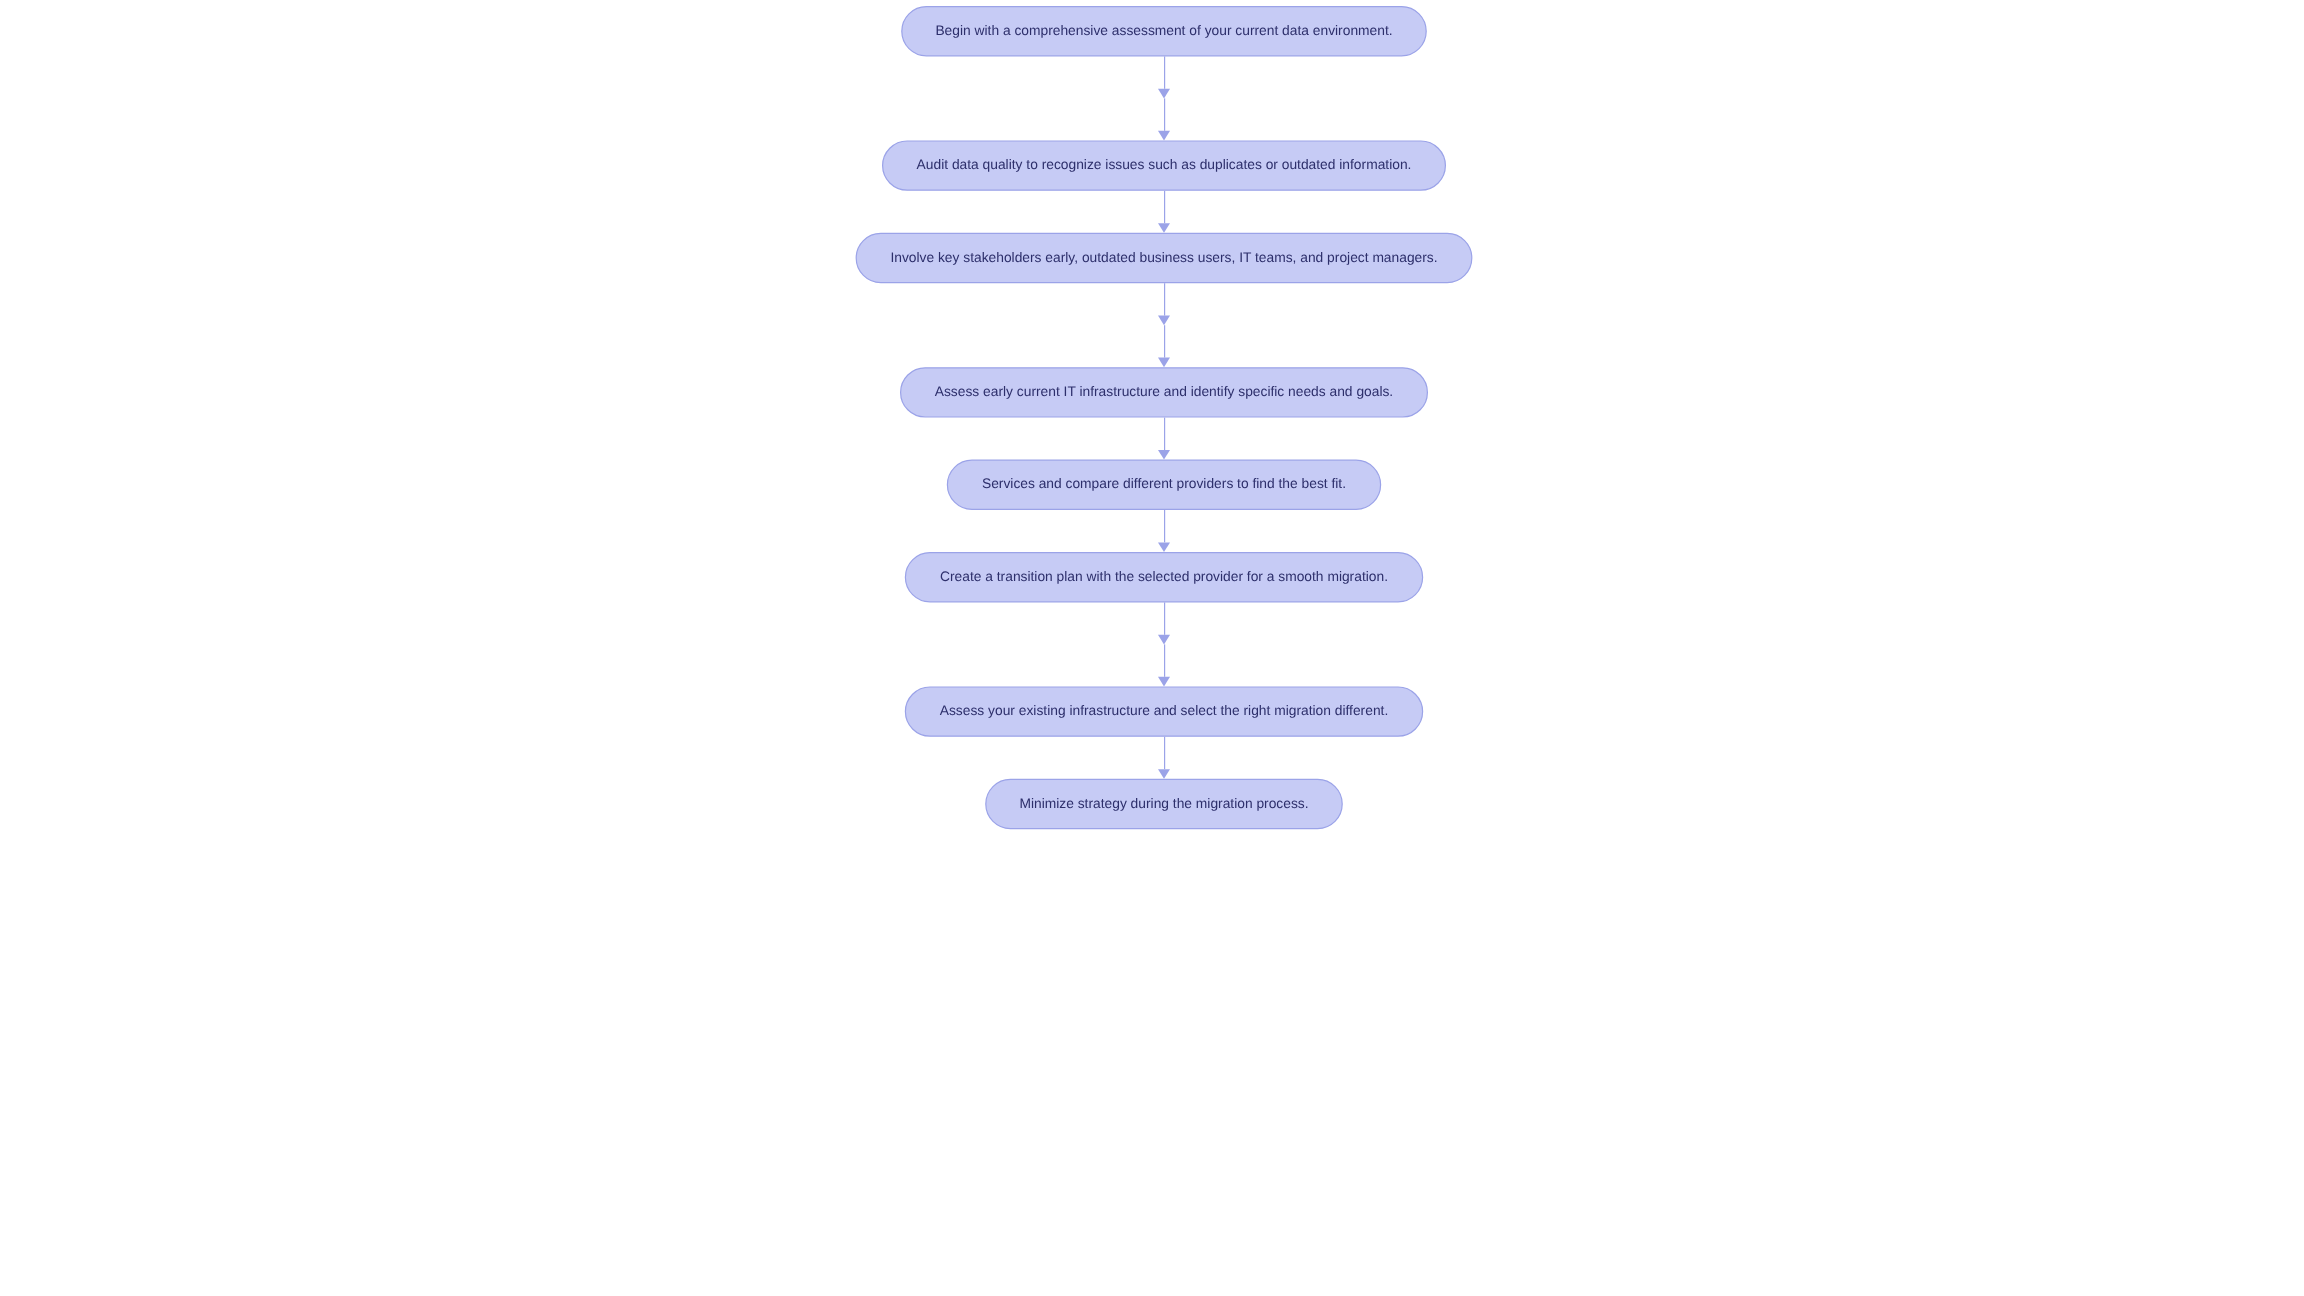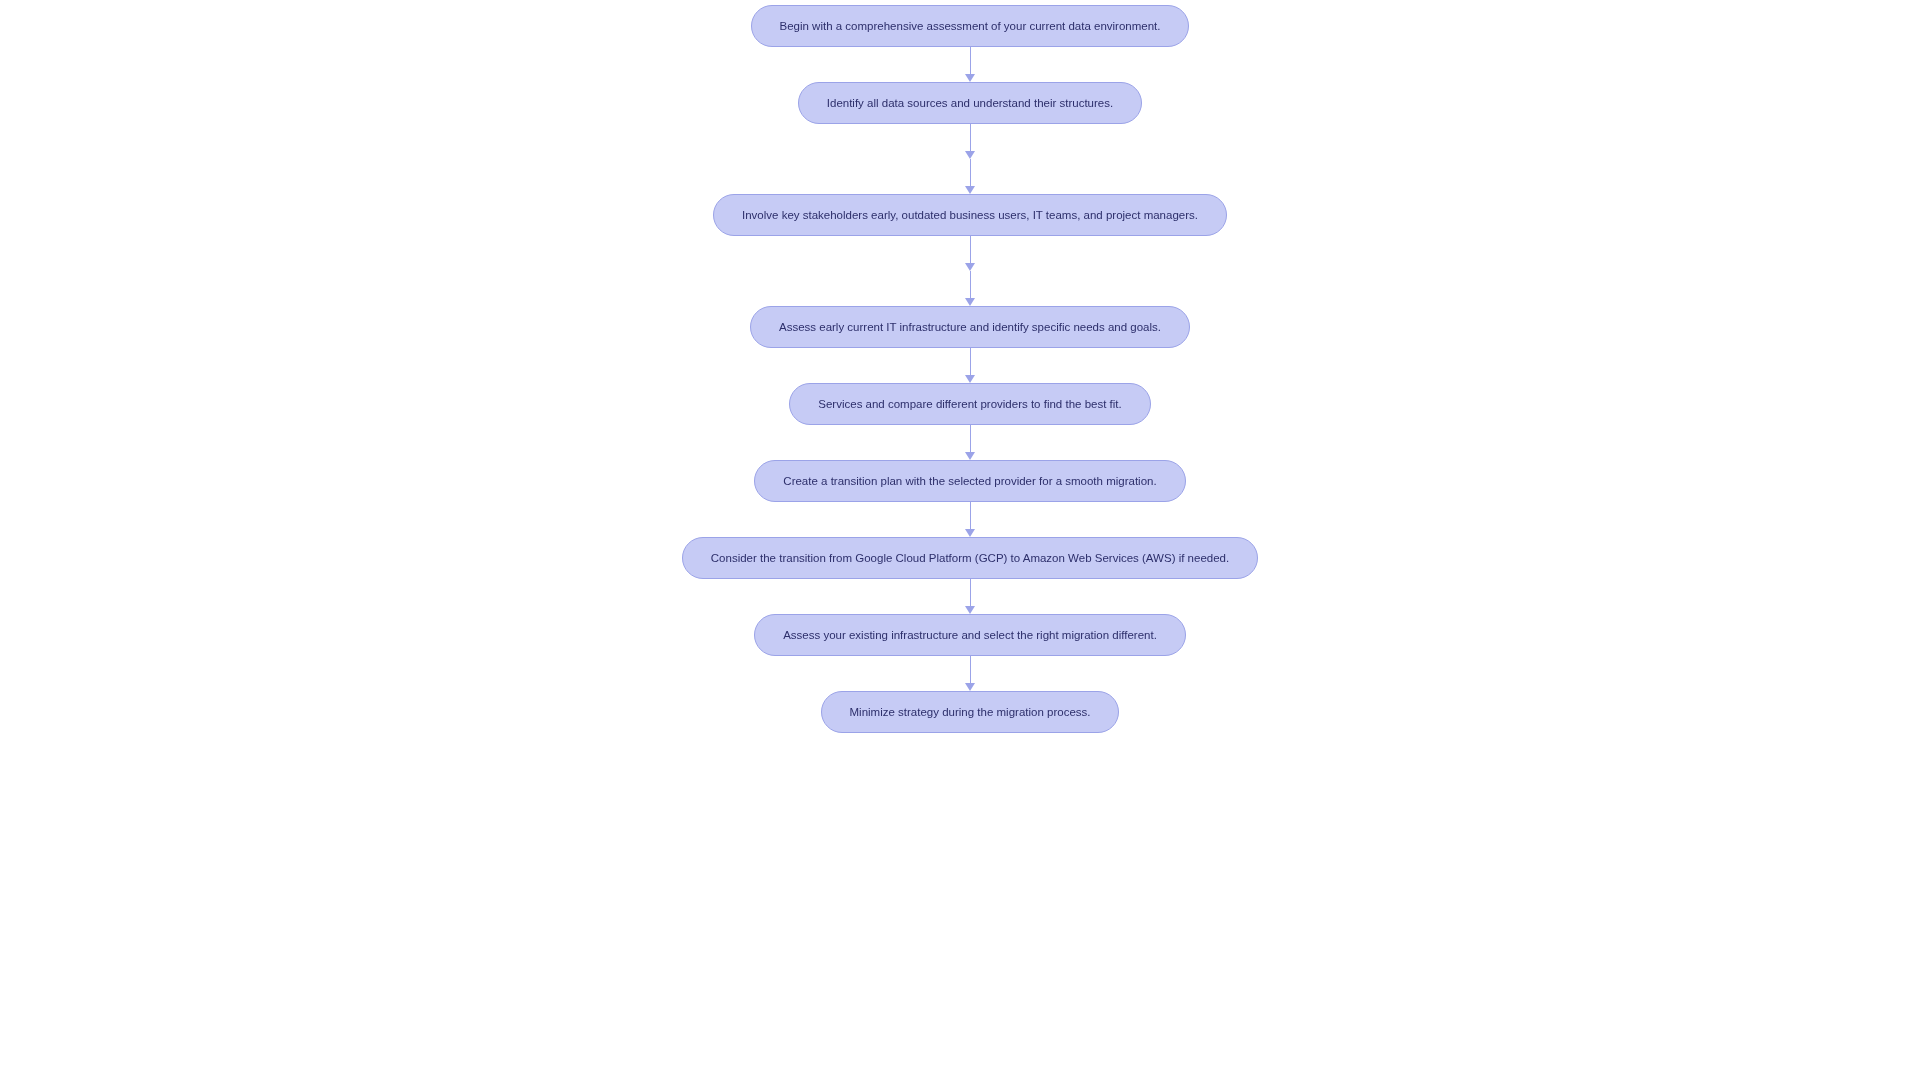--- a/index.html
+++ b/index.html
@@ -59,25 +59,25 @@
   </style>
 </head>
 <body>
 
 <div class="flowchart">
   <div class="node">Begin with a comprehensive assessment of your current data environment.</div>
   <div class="connector">
     <div class="connector-line"></div>
     <div class="connector-arrow"></div>
   </div>
-  <div class="node">Identify all data sources and understand their structures.</div>
   <div class="connector">
     <div class="connector-line"></div>
     <div class="connector-arrow"></div>
   </div>
+  <div class="node">Audit data quality to recognize issues such as duplicates or outdated information.</div>
   <div class="connector">
     <div class="connector-line"></div>
     <div class="connector-arrow"></div>
   </div>
   <div class="node">Involve key stakeholders early, outdated business users, IT teams, and project managers.</div>
   <div class="connector">
     <div class="connector-line"></div>
     <div class="connector-arrow"></div>
   </div>
   <div class="connector">
@@ -92,21 +92,20 @@
   <div class="node">Services and compare different providers to find the best fit.</div>
   <div class="connector">
     <div class="connector-line"></div>
     <div class="connector-arrow"></div>
   </div>
   <div class="node">Create a transition plan with the selected provider for a smooth migration.</div>
   <div class="connector">
     <div class="connector-line"></div>
     <div class="connector-arrow"></div>
   </div>
-  <div class="node">Consider the transition from Google Cloud Platform (GCP) to Amazon Web Services (AWS) if needed.</div>
   <div class="connector">
     <div class="connector-line"></div>
     <div class="connector-arrow"></div>
   </div>
   <div class="node">Assess your existing infrastructure and select the right migration different.</div>
   <div class="connector">
     <div class="connector-line"></div>
     <div class="connector-arrow"></div>
   </div>
   <div class="node">Minimize strategy during the migration process.</div>

